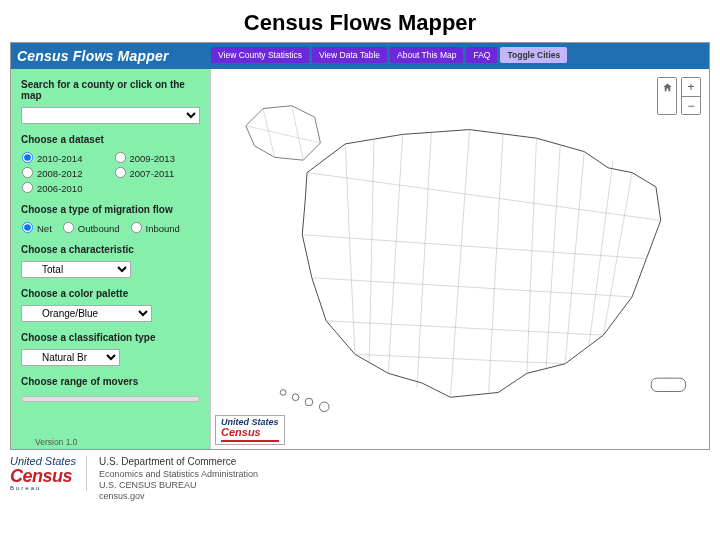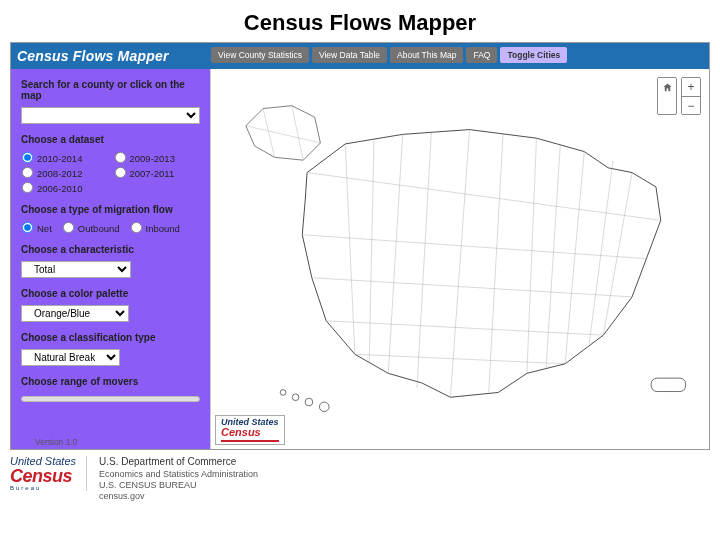--- a/index.html
+++ b/index.html
@@ -44,53 +44,53 @@
     letter-spacing: 0.2px;
   }
   .tabbar {
     position: absolute;
     left: 200px;
     top: 4px;
     display: flex;
     gap: 3px;
   }
   .tab {
-    background: #737373;
+    background: #6d28d9;
     color: #fff;
     font-size: 8.5px;
     padding: 3px 7px;
     border-radius: 2px;
     cursor: pointer;
     white-space: nowrap;
   }
   .tab.light {
     background: #c4b5fd;
     color: #333;
     font-weight: bold;
   }
   .sidebar {
     width: 200px;
-    background: #8b5cf6;
+    background: #86efac;
     padding: 32px 10px 6px 10px;
     display: flex;
     flex-direction: column;
     gap: 6px;
     border-right: 1px solid #ccc;
     height: 100%;
   }
   .section-label {
     font-weight: bold;
     font-size: 10px;
     color: #222;
     margin-top: 4px;
   }
   .select {
     width: 100%;
     font-size: 10px;
-    padding: 1px 8px;
+    padding: 1px 16px;
     background: #fff;
     border: 1px solid #aaa;
   }
   .radio-grid {
     display: grid;
     grid-template-columns: 1fr 1fr;
     gap: 2px 6px;
     font-size: 9.5px;
   }
   .radio-row {
@@ -246,21 +246,21 @@
           <span>Inbound</span>
         </label>
     </div>
 
     <div class="section-label">Choose a characteristic</div>
     <select class="select" style="width:110px">
       <option>Total</option>
     </select>
 
     <div class="section-label">Choose a color palette</div>
-    <select class="select" style="width:108px">
+    <select class="select" style="width:131px">
       <option>Orange/Blue</option>
     </select>
 
     <div class="section-label">Choose a classification type</div>
     <select class="select" style="width:99px">
       <option>Natural Breaks</option>
     </select>
 
     <div class="section-label">Choose range of movers</div>
     <div class="slider-ph"></div>

